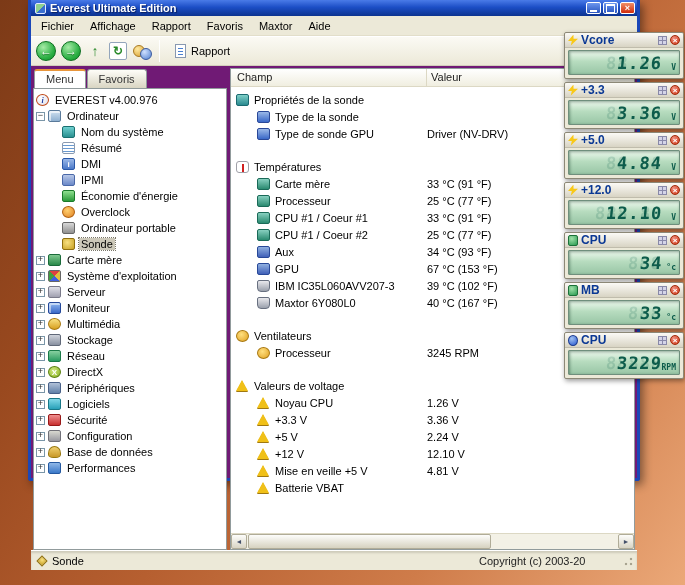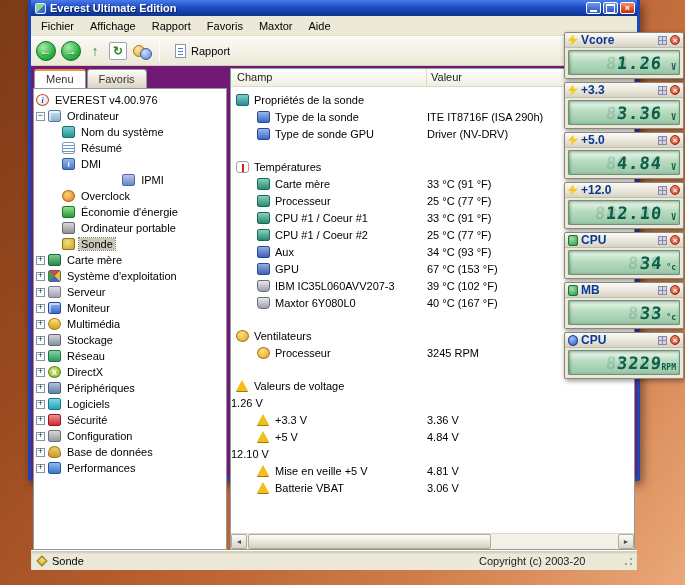--- a/index.html
+++ b/index.html
@@ -237,34 +237,34 @@
           <div class="trow" style="padding-left: 16px;">
             <span class="exp-spacer"></span>
             <span class="ti ti-summary"></span>
             <span class="tlabel">Résumé</span>
           </div>
           <div class="trow" style="padding-left: 16px;">
             <span class="exp-spacer"></span>
             <span class="ti ti-dmi"></span>
             <span class="tlabel">DMI</span>
           </div>
-          <div class="trow" style="padding-left: 16px; justify-content: center;">
+          <div class="trow" style="padding-left: 16px;">
             <span class="exp-spacer"></span>
             <span class="ti ti-ipmi"></span>
             <span class="tlabel">IPMI</span>
           </div>
           <div class="trow" style="padding-left: 16px;">
             <span class="exp-spacer"></span>
+            <span class="ti ti-energy"></span>
+            <span class="tlabel">Économie d'énergie</span>
+          </div>
+          <div class="trow" style="padding-left: 16px;">
+            <span class="exp-spacer"></span>
             <span class="ti ti-overclock"></span>
             <span class="tlabel">Overclock</span>
-          </div>
-          <div class="trow" style="padding-left: 16px;">
-            <span class="exp-spacer"></span>
-            <span class="ti ti-energy"></span>
-            <span class="tlabel">Économie d'énergie</span>
           </div>
           <div class="trow" style="padding-left: 16px;">
             <span class="exp-spacer"></span>
             <span class="ti ti-laptop"></span>
             <span class="tlabel">Ordinateur portable</span>
           </div>
           <div class="trow" style="padding-left: 16px;">
             <span class="exp-spacer"></span>
             <span class="ti ti-sensor"></span>
             <span class="tlabel sel">Sonde</span>
@@ -352,21 +352,20 @@
             <span class="fld indent0">
               <span class="gi gi-sensor-props"></span>
               <span>Propriétés de la sonde</span>
             </span>
           </div>
           <div class="drow">
             <span class="fld indent1">
               <span class="gi gi-chip"></span>
               <span>Type de la sonde</span>
             </span>
-            <span class="vl">ITE IT8716F (ISA 290h)</span>
           </div>
           <div class="drow">
             <span class="fld indent1">
               <span class="gi gi-chip"></span>
               <span>Type de sonde GPU</span>
             </span>
             <span class="vl">Driver (NV-DRV)</span>
           </div>
           <div class="spacer"></div>
           <div class="drow">
@@ -446,52 +445,59 @@
             <span class="vl">3245 RPM</span>
           </div>
           <div class="spacer"></div>
           <div class="drow">
             <span class="fld indent0">
               <span class="gi gi-voltage"></span>
               <span>Valeurs de voltage</span>
             </span>
           </div>
           <div class="drow">
+            <span class="fld indent1">
+              <span class="gi gi-volt"></span>
+              <span>Noyau CPU</span>
+            </span>
             <span class="vl">1.26 V</span>
           </div>
           <div class="drow">
             <span class="fld indent1">
               <span class="gi gi-volt"></span>
               <span>+3.3 V</span>
             </span>
             <span class="vl">3.36 V</span>
           </div>
           <div class="drow">
             <span class="fld indent1">
               <span class="gi gi-volt"></span>
               <span>+5 V</span>
             </span>
-            <span class="vl">4.84 V</span>
-          </div>
-          <div class="drow">
+            <span class="vl">2.24 V</span>
+          </div>
+          <div class="drow">
+            <span class="fld indent1">
+              <span class="gi gi-volt"></span>
+              <span>+12 V</span>
+            </span>
             <span class="vl">12.10 V</span>
           </div>
           <div class="drow">
             <span class="fld indent1">
               <span class="gi gi-volt"></span>
               <span>Mise en veille +5 V</span>
             </span>
             <span class="vl">4.81 V</span>
           </div>
           <div class="drow">
             <span class="fld indent1">
               <span class="gi gi-volt"></span>
               <span>Batterie VBAT</span>
             </span>
-            <span class="vl">3.06 V</span>
           </div>
         </div>
       <div class="hscroll">
         <span class="sbtn sbtn-left"></span>
         <span class="strack">
           <span class="sthumb"></span>
         </span>
         <span class="sbtn sbtn-right"></span>
       </div>
     </div>

